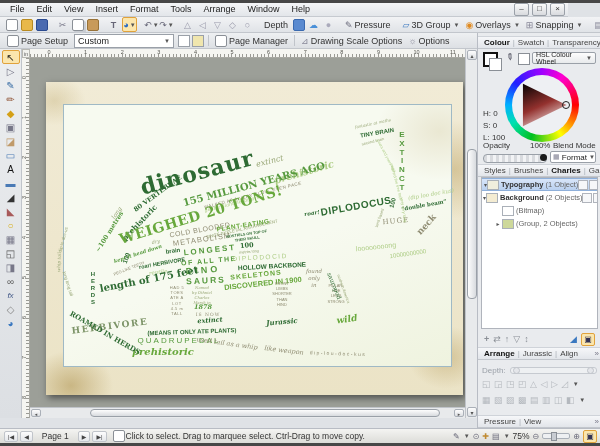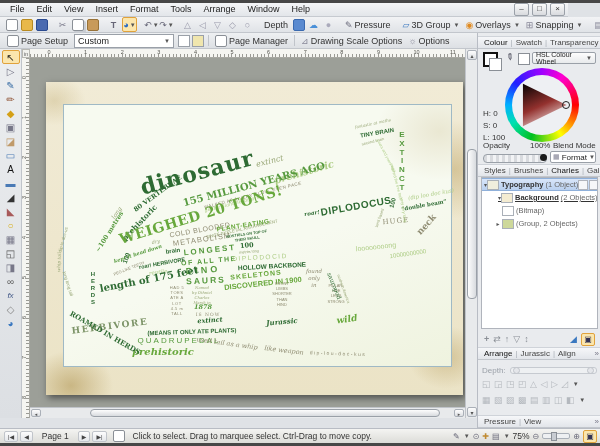--- a/index.html
+++ b/index.html
@@ -51,21 +51,21 @@
   #vscroll{position:absolute;left:465px;top:49px;width:12px;height:369px;background:#e8eaec;border-left:1px solid #c0c4ca;box-sizing:border-box;}
   .scr-btn{position:absolute;left:1px;width:10px;height:10px;font-size:6px;color:#555;text-align:center;line-height:10px;background:linear-gradient(#fdfdfd,#dcdfe3);border:1px solid #aab0b8;border-radius:2px;box-sizing:border-box;}
   #vthumb{position:absolute;left:1px;top:100px;width:10px;height:150px;background:linear-gradient(90deg,#fdfdfd,#d8dbdf);border:1px solid #9aa0a8;border-radius:4px;box-sizing:border-box;}
   #hscroll{position:absolute;left:0px;bottom:0px;width:435px;height:11px;background:#e8eaec;border-top:1px solid #c0c4ca;box-sizing:border-box;}
   #hthumb{position:absolute;left:60px;top:1px;width:350px;height:8px;background:linear-gradient(#fdfdfd,#d8dbdf);border:1px solid #9aa0a8;border-radius:4px;box-sizing:border-box;}
   .scr-btn-h{position:absolute;top:1px;width:10px;height:8px;font-size:5px;color:#555;text-align:center;line-height:8px;background:linear-gradient(#fdfdfd,#dcdfe3);border:1px solid #aab0b8;border-radius:2px;box-sizing:border-box;}
   
   #rightpanel{position:absolute;left:477px;top:33px;width:123px;height:395px;background:#e9ebee;border-left:1px solid #b8bcc4;box-sizing:border-box;font-size:8.5px;}
   .tabsbar{position:absolute;left:0;width:123px;height:13px;background:linear-gradient(#f6f7f9,#e2e5ea);border-top:1px solid #cfd3d9;border-bottom:1px solid #c2c6cc;display:flex;align-items:center;padding-left:3px;box-sizing:border-box;color:#444;}
   .tab{padding:0 3px;font-size:8px;}
-  .tab.activetab{font-weight:normal;color:#111;}
+  .tab.activetab{font-weight:bold;color:#111;}
   .tsep{color:#aab0b8;font-size:8px;}
   .chev{margin-left:auto;margin-right:2px;color:#778;font-size:8px;}
   .plabel{position:absolute;font-size:8px;color:#333;}
   #wheel{position:absolute;left:27px;top:35px;width:74px;height:74px;border-radius:50%;
     background:conic-gradient(from 0deg,#a000ff 0%,#ff00d0 10%,#ff0000 25%,#ff8000 33%,#ffff00 41%,#00c020 55%,#00e0b0 66%,#00b0ff 75%,#2020ff 86%,#a000ff 100%);}
   #wheel-hole{position:absolute;left:7px;top:7px;width:60px;height:60px;border-radius:50%;background:#eef0f3;}
   #tri{position:absolute;left:9px;top:9px;width:56px;height:56px;clip-path:polygon(16% 12%,94% 50%,16% 88%);background:linear-gradient(155deg,#000 12%,#93312e 50%,#fff 86%);}
   #tri-sel{position:absolute;left:57px;top:33px;width:6px;height:6px;border:1.5px solid #222;border-radius:50%;background:transparent;}
   .pickbox{position:absolute;border:1px solid #8a8f96;background:#fff;}
   #opacity-slider{position:absolute;left:5px;top:121px;width:62px;height:7px;border:1px solid #9aa0a8;border-radius:4px;background:repeating-linear-gradient(90deg,#d8dade 0 3px,#f2f3f5 3px 6px);}
@@ -82,21 +82,21 @@
   .lbox{width:8px;height:8px;border:1px solid #b0b4bc;background:#f6f7f9;font-size:5px;line-height:8px;text-align:center;color:#222;}
   #gal-icons{position:absolute;left:0px;top:299px;width:123px;height:14px;display:flex;align-items:center;gap:4px;padding-left:6px;box-sizing:border-box;color:#8a8f96;font-size:9px;}
   .gi-hl{border:1px solid #e0a23c;background:#fbe6ad;border-radius:2px;width:12px;height:11px;font-size:8px;line-height:11px;text-align:center;color:#335;}
   #depth-row{position:absolute;left:4px;top:331px;width:115px;height:12px;color:#9aa0a8;font-size:8px;display:flex;align-items:center;gap:4px;}
   #depth-track{flex:1;height:5px;border:1px solid #c6cad0;border-radius:3px;background:#eef0f2;position:relative;}
   .dk{position:absolute;top:-1px;width:5px;height:5px;border:1px solid #c0c4ca;border-radius:50%;background:#e4e6ea;}
   .grid-row{position:absolute;left:4px;width:116px;height:13px;display:flex;align-items:center;gap:3.5px;color:#b4b8be;font-size:9px;}
   
   #statusbar{position:absolute;left:0;top:428px;width:600px;height:15px;background:linear-gradient(#f4f4f2,#dcdcd8);border-top:1px solid #b8bcc4;display:flex;align-items:center;padding:0 3px;box-sizing:border-box;font-size:8.5px;color:#333;white-space:nowrap;}
   .nav{font-size:6px;color:#444;padding:1px 3px;border:1px solid #c0c4ca;background:linear-gradient(#fdfdfd,#e4e6ea);border-radius:2px;margin:0 1px;}
-  #status-hint{margin-left:8px;color:#333;}
+  #status-hint{margin-left:1px;color:#333;}
   #status-right{margin-left:auto;display:flex;align-items:center;gap:3px;}
   .sic{font-size:8px;color:#667;}
   #zoom-track{width:26px;height:4px;border:1px solid #aab0b8;border-radius:2px;background:#eef0f2;position:relative;}
   #zoom-thumb{position:absolute;left:8px;top:-2px;width:4px;height:7px;background:#c8ccd2;border:1px solid #8a8f96;}
 </style>
 </head>
 <body>
 
 <div id="window">
   <div class="edge" style="top:0;height:3px;"></div>
@@ -450,21 +450,21 @@
         <div class="lrow sel" style="padding-left: 2px;">
           <span class="lexp">▾</span>
           <span class="lthumb" style="background: rgb(240, 238, 221);"></span>
           <span class="lname">Typography</span>
           <span class="lsuffix">(1 Object)</span>
           <span class="lctrl">
             <span class="lbox"></span>
             <span class="lbox"></span>
           </span>
         </div>
-        <div class="lrow" style="padding-left: 16px; text-decoration: underline;">
+        <div class="lrow" style="padding-left: 1px;">
           <span class="lexp">▾</span>
           <span class="lthumb" style="background: rgb(244, 236, 210);"></span>
           <span class="lname">Background</span>
           <span class="lsuffix">(2 Objects)</span>
           <span class="lctrl">
             <span class="lbox"></span>
             <span class="lbox"></span>
           </span>
         </div>
         <div class="lrow" style="padding-left: 12px;">

